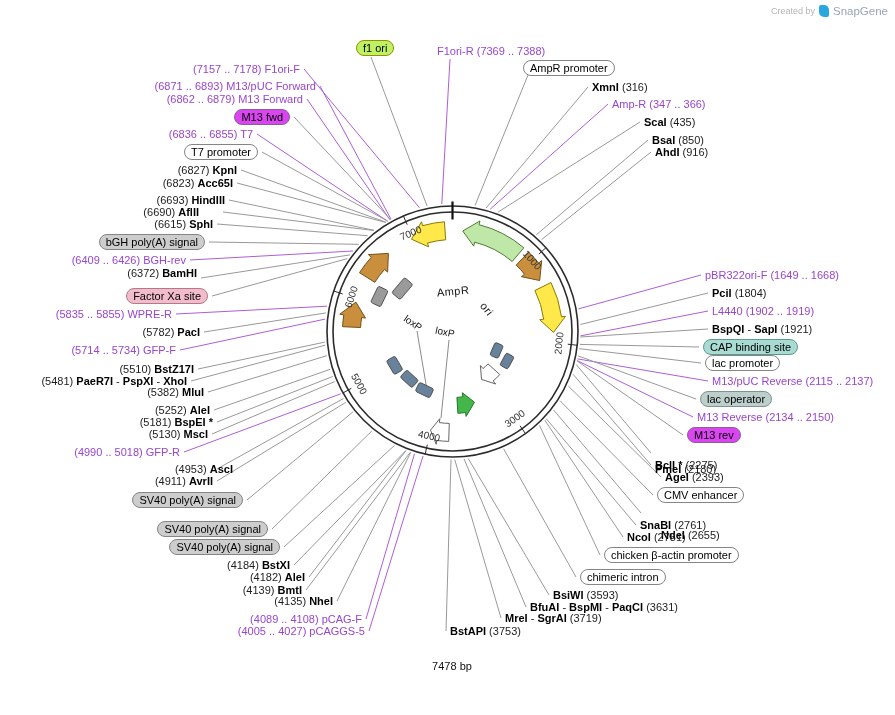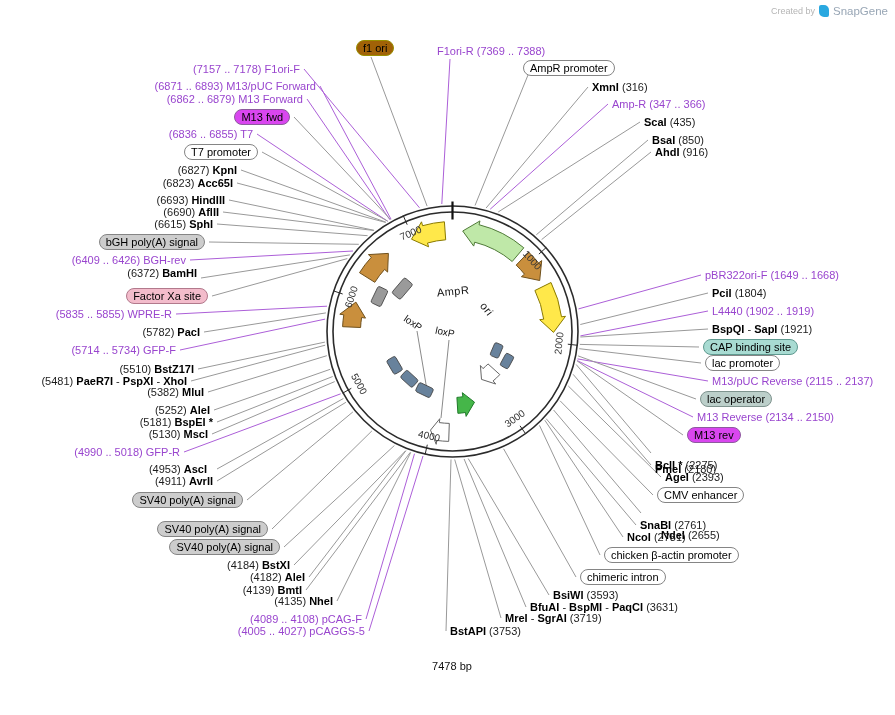--- a/index.html
+++ b/index.html
@@ -7,21 +7,21 @@
   #stage{position:relative;width:895px;height:715px;}
   #plasmid-svg{position:absolute;left:0;top:0;}
   #labels{position:absolute;left:0;top:0;width:895px;height:715px;pointer-events:none;}
   .lbl{position:absolute;white-space:nowrap;font-size:11px;line-height:13px;transform:translateY(-50%);pointer-events:auto;}
   .p-e{font-weight:bold;color:#000;}
   .p-n{color:#1c1c1c;}
   .p-p{color:#9945CE;}
   .bx{display:inline-block;padding:0 6px;border:1px solid #858585;border-radius:8px;font-size:11px;line-height:14px;color:#000;}
   .p-bw{background:#ffffff;}
   .p-bg{background:#CDCDCD;}
-  .p-by{background:#a16207;border-color:#9a8f00;}
+  .p-by{background:#bef264;border-color:#9a8f00;}
   .p-bpu{background:#d946ef;border-color:#8d5a9e;}
   .p-bpk{background:#F3BCCB;border-color:#b2798c;}
   .p-bt{background:#A8DBD2;border-color:#5f9a90;}
   .p-bsl{background:#BCCFCA;border-color:#7f948f;}
   .inner{position:absolute;color:#111;white-space:nowrap;font-size:11px;pointer-events:auto;}
   .inner-big{letter-spacing:0.5px;}
   .inner-small{font-size:10px;}
   .tick-label{font-size:10px;fill:#333;}
   #title-block{position:absolute;left:452px;top:658px;transform:translateX(-50%);text-align:center;}
   #plasmid-name{font-weight:bold;font-size:13px;color:#000;white-space:nowrap;}
@@ -153,37 +153,37 @@
       <div class="lbl" style="top: 51px; left: 437px;"><span class="p-p">F1ori-R  (7369 .. 7388)</span></div>
       <div class="lbl" style="top: 69px; right: 595px;"><span class="p-p">(7157 .. 7178)  F1ori-F</span></div>
       <div class="lbl" style="top: 86px; right: 579px;"><span class="p-p">(6871 .. 6893)  M13/pUC Forward</span></div>
       <div class="lbl" style="top: 99px; right: 592px;"><span class="p-p">(6862 .. 6879)  M13 Forward</span></div>
       <div class="lbl" style="top: 117px; right: 605px;"><span class="bx p-bpu">M13 fwd</span></div>
       <div class="lbl" style="top: 134px; right: 642px;"><span class="p-p">(6836 .. 6855)  T7</span></div>
       <div class="lbl" style="top: 152px; right: 637px;"><span class="bx p-bw">T7 promoter</span></div>
       <div class="lbl" style="top: 170px; right: 658px;"><span class="p-n">(6827)  </span><span class="p-e">KpnI</span></div>
       <div class="lbl" style="top: 183px; right: 662px;"><span class="p-n">(6823)  </span><span class="p-e">Acc65I</span></div>
       <div class="lbl" style="top: 200px; right: 670px;"><span class="p-n">(6693)  </span><span class="p-e">HindIII</span></div>
-      <div class="lbl" style="top: 212px; right: 676px;"><span class="p-n">(6690)  </span><span class="p-e">AflII</span></div>
+      <div class="lbl" style="top: 212px; right: 696px;"><span class="p-n">(6690)  </span><span class="p-e">AflII</span></div>
       <div class="lbl" style="top: 224px; right: 682px;"><span class="p-n">(6615)  </span><span class="p-e">SphI</span></div>
       <div class="lbl" style="top: 242px; right: 690px;"><span class="bx p-bg">bGH poly(A) signal</span></div>
       <div class="lbl" style="top: 260px; right: 709px;"><span class="p-p">(6409 .. 6426)  BGH-rev</span></div>
       <div class="lbl" style="top: 273px; right: 698px;"><span class="p-n">(6372)  </span><span class="p-e">BamHI</span></div>
       <div class="lbl" style="top: 296px; right: 687px;"><span class="bx p-bpk">Factor Xa site</span></div>
       <div class="lbl" style="top: 314px; right: 723px;"><span class="p-p">(5835 .. 5855)  WPRE-R</span></div>
       <div class="lbl" style="top: 332px; right: 695px;"><span class="p-n">(5782)  </span><span class="p-e">PacI</span></div>
       <div class="lbl" style="top: 350px; right: 719px;"><span class="p-p">(5714 .. 5734)  GFP-F</span></div>
       <div class="lbl" style="top: 369px; right: 701px;"><span class="p-n">(5510)  </span><span class="p-e">BstZ17I</span></div>
       <div class="lbl" style="top: 381px; right: 708px;"><span class="p-n">(5481)  </span><span class="p-e">PaeR7I</span><span class="p-n"> - </span><span class="p-e">PspXI</span><span class="p-n"> - </span><span class="p-e">XhoI</span></div>
       <div class="lbl" style="top: 392px; right: 691px;"><span class="p-n">(5382)  </span><span class="p-e">MluI</span></div>
       <div class="lbl" style="top: 410px; right: 685px;"><span class="p-n">(5252)  </span><span class="p-e">AleI</span></div>
       <div class="lbl" style="top: 422px; right: 682px;"><span class="p-n">(5181)  </span><span class="p-e">BspEI *</span></div>
       <div class="lbl" style="top: 434px; right: 687px;"><span class="p-n">(5130)  </span><span class="p-e">MscI</span></div>
       <div class="lbl" style="top: 452px; right: 715px;"><span class="p-p">(4990 .. 5018)  GFP-R</span></div>
-      <div class="lbl" style="top: 469px; right: 688px;"><span class="p-n">(4953)  </span><span class="p-e">AscI</span></div>
+      <div class="lbl" style="top: 469px; right: 662px;"><span class="p-n">(4953)  </span><span class="p-e">AscI</span></div>
       <div class="lbl" style="top: 481px; right: 682px;"><span class="p-n">(4911)  </span><span class="p-e">AvrII</span></div>
       <div class="lbl" style="top: 500px; right: 652px;"><span class="bx p-bg">SV40 poly(A) signal</span></div>
       <div class="lbl" style="top: 529px; right: 627px;"><span class="bx p-bg">SV40 poly(A) signal</span></div>
       <div class="lbl" style="top: 547px; right: 615px;"><span class="bx p-bg">SV40 poly(A) signal</span></div>
       <div class="lbl" style="top: 565px; right: 605px;"><span class="p-n">(4184)  </span><span class="p-e">BstXI</span></div>
       <div class="lbl" style="top: 577px; right: 590px;"><span class="p-n">(4182)  </span><span class="p-e">AleI</span></div>
       <div class="lbl" style="top: 590px; right: 593px;"><span class="p-n">(4139)  </span><span class="p-e">BmtI</span></div>
       <div class="lbl" style="top: 601px; right: 562px;"><span class="p-n">(4135)  </span><span class="p-e">NheI</span></div>
       <div class="lbl" style="top: 619px; right: 533px;"><span class="p-p">(4089 .. 4108)  pCAG-F</span></div>
       <div class="lbl" style="top: 631px; right: 530px;"><span class="p-p">(4005 .. 4027)  pCAGGS-5</span></div>

